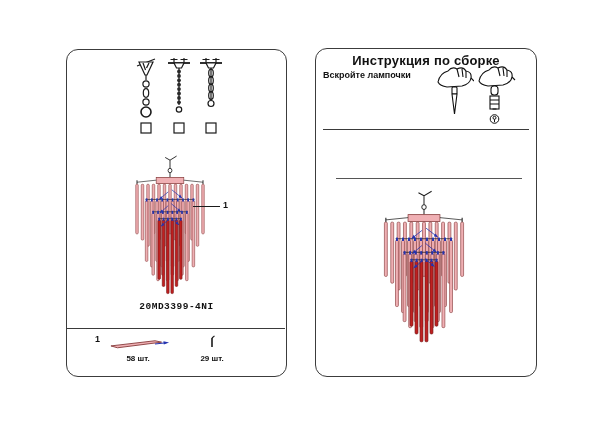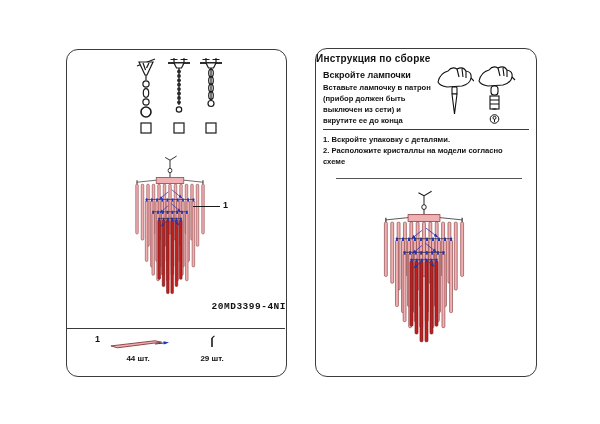--- a/index.html
+++ b/index.html
@@ -3,25 +3,25 @@
 <meta charset="utf-8">
 <style>
   html,body{margin:0;padding:0;background:#fff;}
   .page{position:relative;width:600px;height:424px;background:#fff;overflow:hidden;
         font-family:"Liberation Sans",sans-serif;color:#111;}
   .panel{position:absolute;background:#fff;border:1.6px solid #3c3c3c;border-radius:12px;box-sizing:border-box;}
   .left-panel{left:66px;top:49px;width:221px;height:328px;}
   .right-panel{left:315px;top:48px;width:222px;height:329px;}
   .a{position:absolute;}
   .b{font-weight:bold;}
-  .title{font-size:10px;text-align:left;width:100%;letter-spacing:.2px;}
+  .title{font-size:13px;text-align:center;width:100%;letter-spacing:.2px;}
   .sub{font-size:9px;}
   .body-text{font-size:7.6px;line-height:11px;white-space:pre-line;}
   .model{font-family:"Liberation Mono","DejaVu Sans Mono",monospace;font-size:9.5px;font-weight:bold;
-         letter-spacing:.5px;text-align:right;width:100%;}
+         letter-spacing:.5px;text-align:center;width:100%;}
   .cnt{font-size:8px;font-weight:bold;text-align:center;}
   .hr{position:absolute;height:1px;background:#3a3a3a;}
   .callout-line{position:absolute;height:1.2px;background:#1a1a1a;}
   .callout-num{font-size:9px;font-weight:bold;}
   svg{display:block;}
 </style>
 </head>
 <body>
 
 <div class="page">
@@ -172,39 +172,35 @@
 
     <div class="hr" style="left:0;top:278px;width:218px"></div>
 
     <div class="a callout-num" style="left:28px;top:284px">1</div>
 
     <svg class="a" style="left:42px;top:287px" width="62" height="15" viewBox="0 0 66 16">
       <polygon points="2,9.5 49,4 56,5.5 9,11.5" fill="#f0b0b4" stroke="#8a4040" stroke-width="1"></polygon>
       <line x1="49" y1="7.5" x2="61" y2="6.2" stroke="#2433b0" stroke-width="1.2"></line>
       <polygon points="64,5.8 58,4.4 58.4,8" fill="#2433b0"></polygon>
     </svg>
-    <div class="a cnt" style="left:46px;top:304px;width:50px">44 шт.</div>
+    <div class="a cnt" style="left:46px;top:304px;width:50px">58 шт.</div>
 
     <svg class="a" style="left:140px;top:285px" width="10" height="14" viewBox="0 0 10 14">
       <line x1="5" y1="3" x2="5" y2="12" stroke="#1a1a1a" stroke-width="1.6"></line>
       <line x1="5" y1="3" x2="7.5" y2="0.8" stroke="#1a1a1a" stroke-width="1.1"></line>
     </svg>
     <div class="a cnt" style="left:122px;top:304px;width:46px">29 шт.</div>
   </section>
 
   <section class="panel right-panel">
 
     <div class="a b title" style="left:0;top:4px">Инструкция по сборке</div>
 
     <div class="a b sub" style="left:7px;top:21px">Вскройте лампочки</div>
 
-    <div class="a b body-text" style="left:7px;top:33px;width:132px">Вставьте лампочку в патрон
-(прибор должен быть
-выключен из сети) и
-вкрутите  ее до конца</div>
 
     <svg class="a" style="left:118px;top:18px" width="40" height="54" viewBox="0 0 40 54">
       <g fill="none" stroke="#111" stroke-width="1.1">
         <path d="M4,15 Q6,6 14,4 Q18,-1 23,2 Q29,-1 32,4 Q38,5 37,11 Q36,17 28,19 L13,20 Q6,19 4,15 Z" fill="#fff"></path>
         <path d="M23,2 L25,10 M28,2 L29,10 M32,4 L32,11 M37,11 L40,14"></path>
         <rect x="18" y="20" width="5" height="7" rx="1" fill="#fff"></rect>
         <polygon points="18,27 23,27 20.5,47" fill="#fff"></polygon>
       </g>
     </svg>
 
@@ -218,23 +214,20 @@
       </g>
       <g fill="none" stroke="#111" stroke-width="1">
         <circle cx="21.5" cy="53" r="4.3"></circle>
         <circle cx="21.5" cy="51.8" r="1.5"></circle>
         <line x1="21.5" y1="53.3" x2="21.5" y2="56.2"></line>
       </g>
     </svg>
 
     <div class="hr" style="left:7px;top:80px;width:206px"></div>
 
-    <div class="a b body-text" style="left:7px;top:85px;width:204px">1. Вскройте упаковку с деталями.
-2. Расположите кристаллы на модели согласно
-схеме</div>
 
     <div class="hr" style="left:20px;top:129px;width:186px;background:#555"></div>
 
     <svg class="a chandelier" style="left:56px;top:140px" width="104" height="162" viewBox="0 0 150 215" preserveAspectRatio="none">
         <path d="M75,34 L75,27 M75,21 L75,9 L86,3 M75,9 L67,5" fill="none" stroke="#1a1a1a" stroke-width="1.4"></path>
         <circle cx="75" cy="24" r="3.2" fill="#fff" stroke="#1a1a1a" stroke-width="1.3"></circle>
         <rect x="52" y="34" width="46" height="9" fill="#f0b0b4" stroke="#8a4040" stroke-width="1.1"></rect>
         <line x1="52" y1="38" x2="20" y2="41" stroke="#1a1a1a" stroke-width="1"></line>
         <line x1="98" y1="38" x2="130" y2="41" stroke="#1a1a1a" stroke-width="1"></line>
         <line x1="20" y1="38" x2="20" y2="44" stroke="#1a1a1a" stroke-width="1.5"></line>

